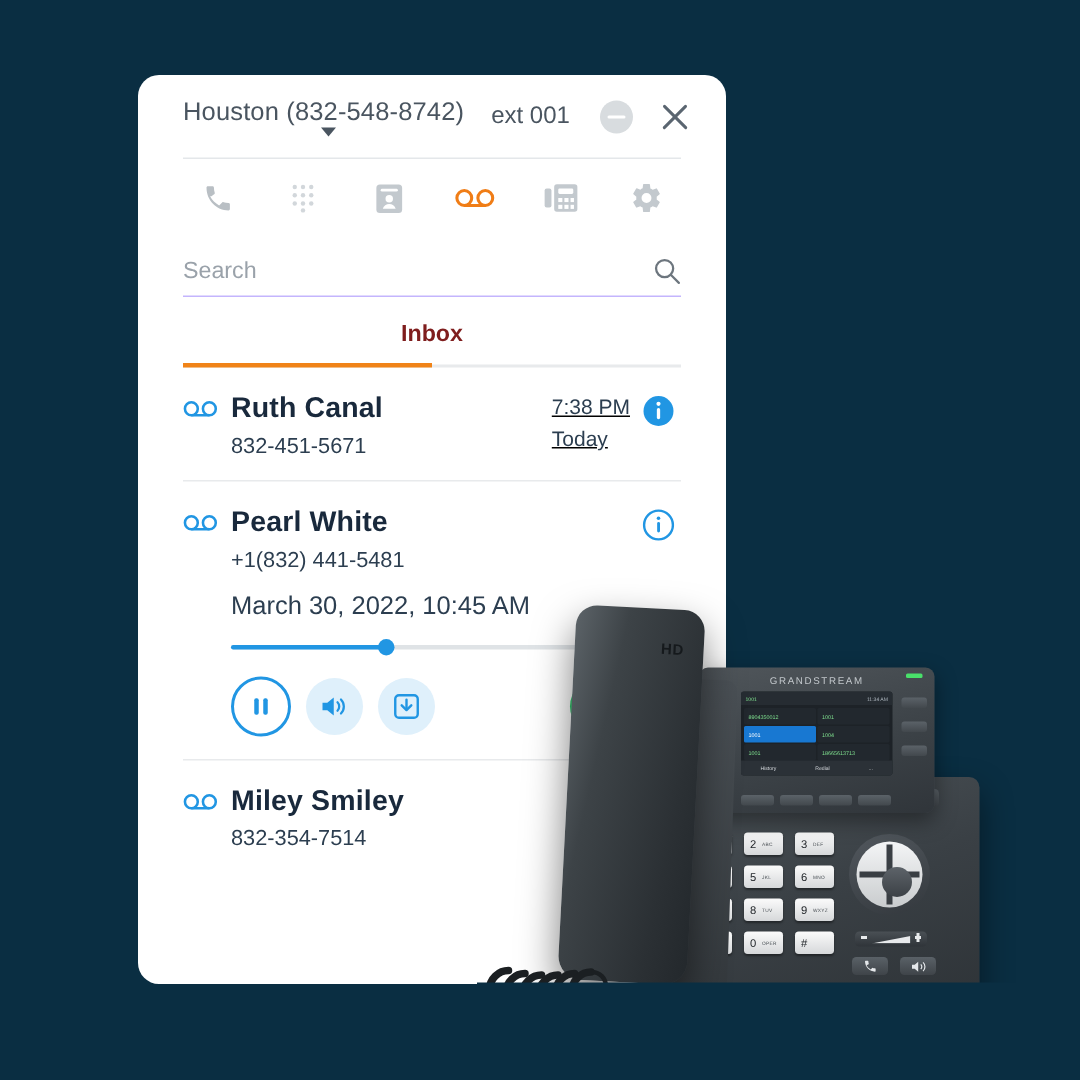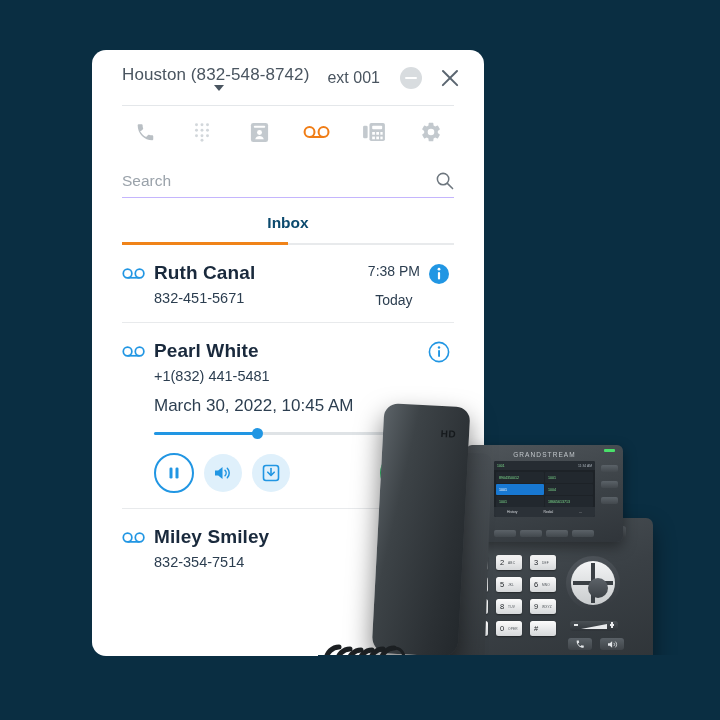--- a/index.html
+++ b/index.html
@@ -130,21 +130,21 @@
     position: relative;
   }
   .tab {
     flex: 1;
     text-align: center;
     font-size: 15.5px;
     padding-bottom: 11px;
     color: #8d959d;
   }
   .tab.active {
-    color: #0c4a6e;
+    color: #7f1d1d;
     font-weight: bold;
   }
   .tab-underline {
     position: absolute;
     left: 0; bottom: -2px;
     width: 50%; height: 3px;
     background: #f08318;
   }
 
   
@@ -170,26 +170,27 @@
     color: #2c3e50;
     margin-top: 5px;
   }
   .vm-date {
     font-size: 17px;
     color: #2c3e50;
     margin-top: 12px;
   }
   .vm-meta {
     flex: 0 0 auto;
-    text-align: center;
+    text-align: left;
     padding-top: 2px;
     white-space: nowrap;
+    text-decoration: underline;
   }
   .vm-time { font-size: 14px; color: #2c3e50; }
-  .vm-day  { font-size: 14px; color: #2c3e50; margin-top: 13px; }
+  .vm-day  { font-size: 14px; color: #2c3e50; margin-top: 5px; }
   .vm-info { flex: 0 0 26px; padding-top: 2px; margin-left: 8px; }
 
   
   .player { margin-top: 16px; position: relative; }
   .prog-track {
     height: 3px;
     background: #dfe3e6;
     border-radius: 2px;
     position: relative;
   }

